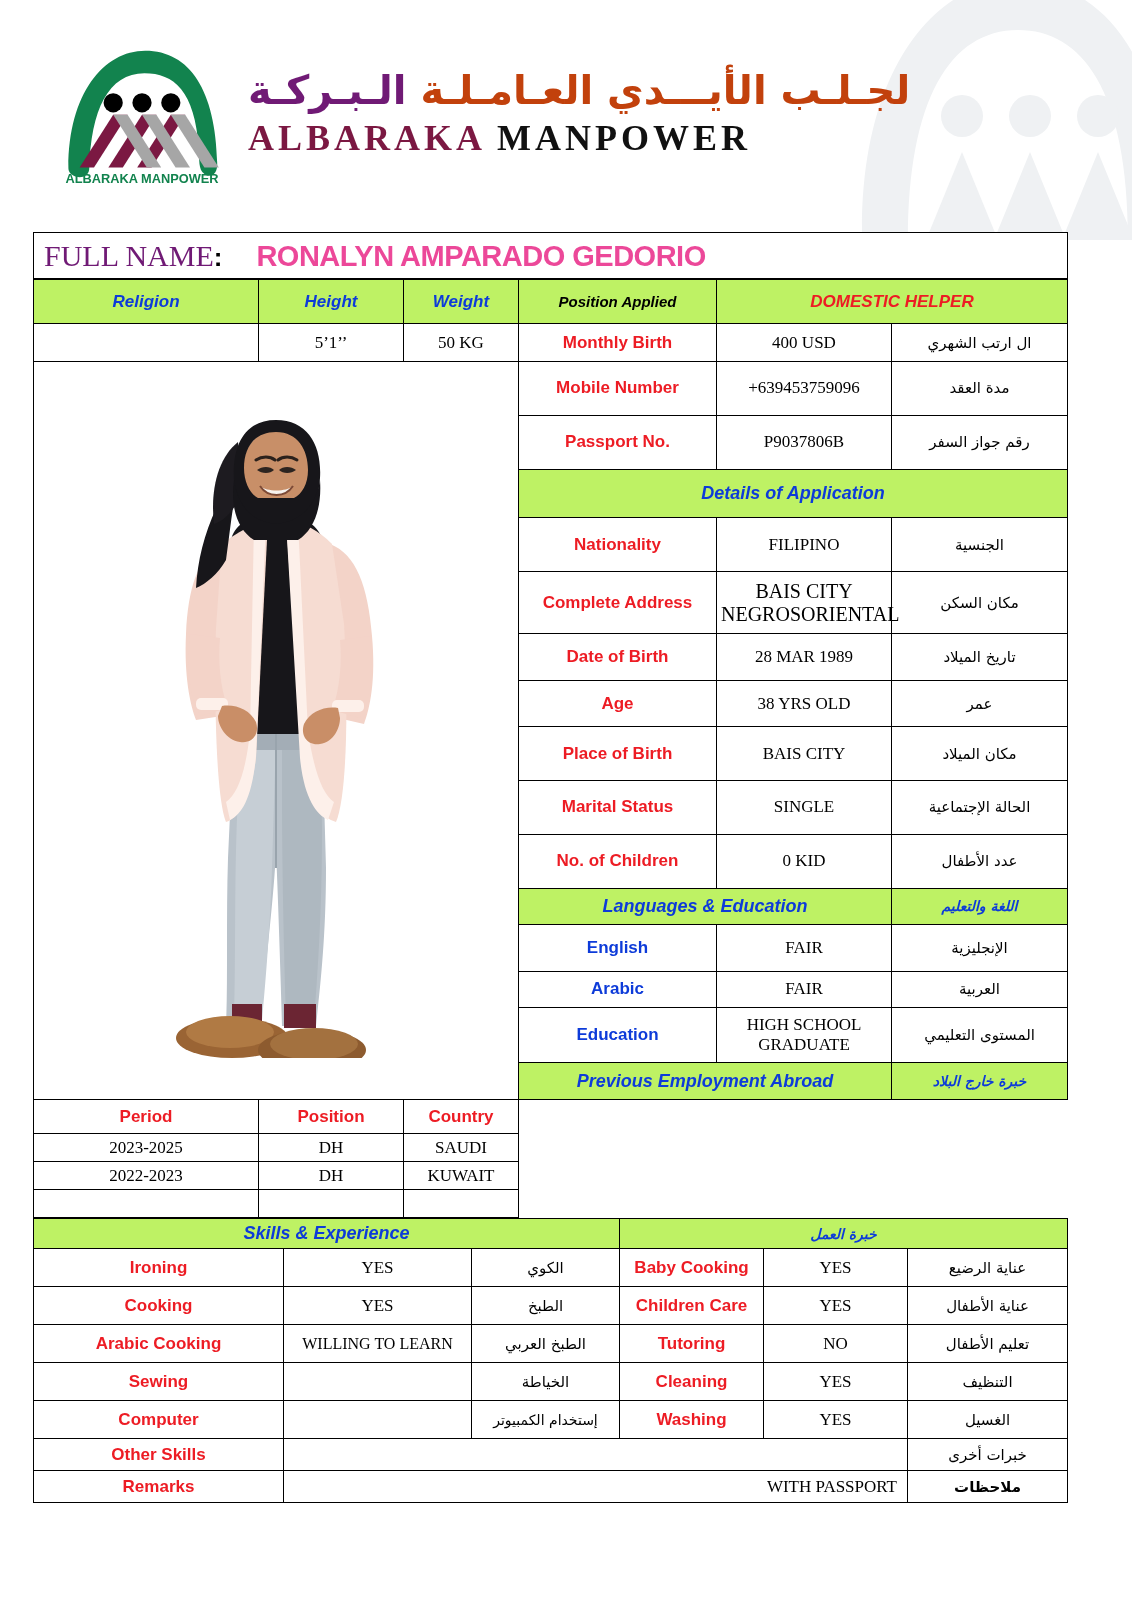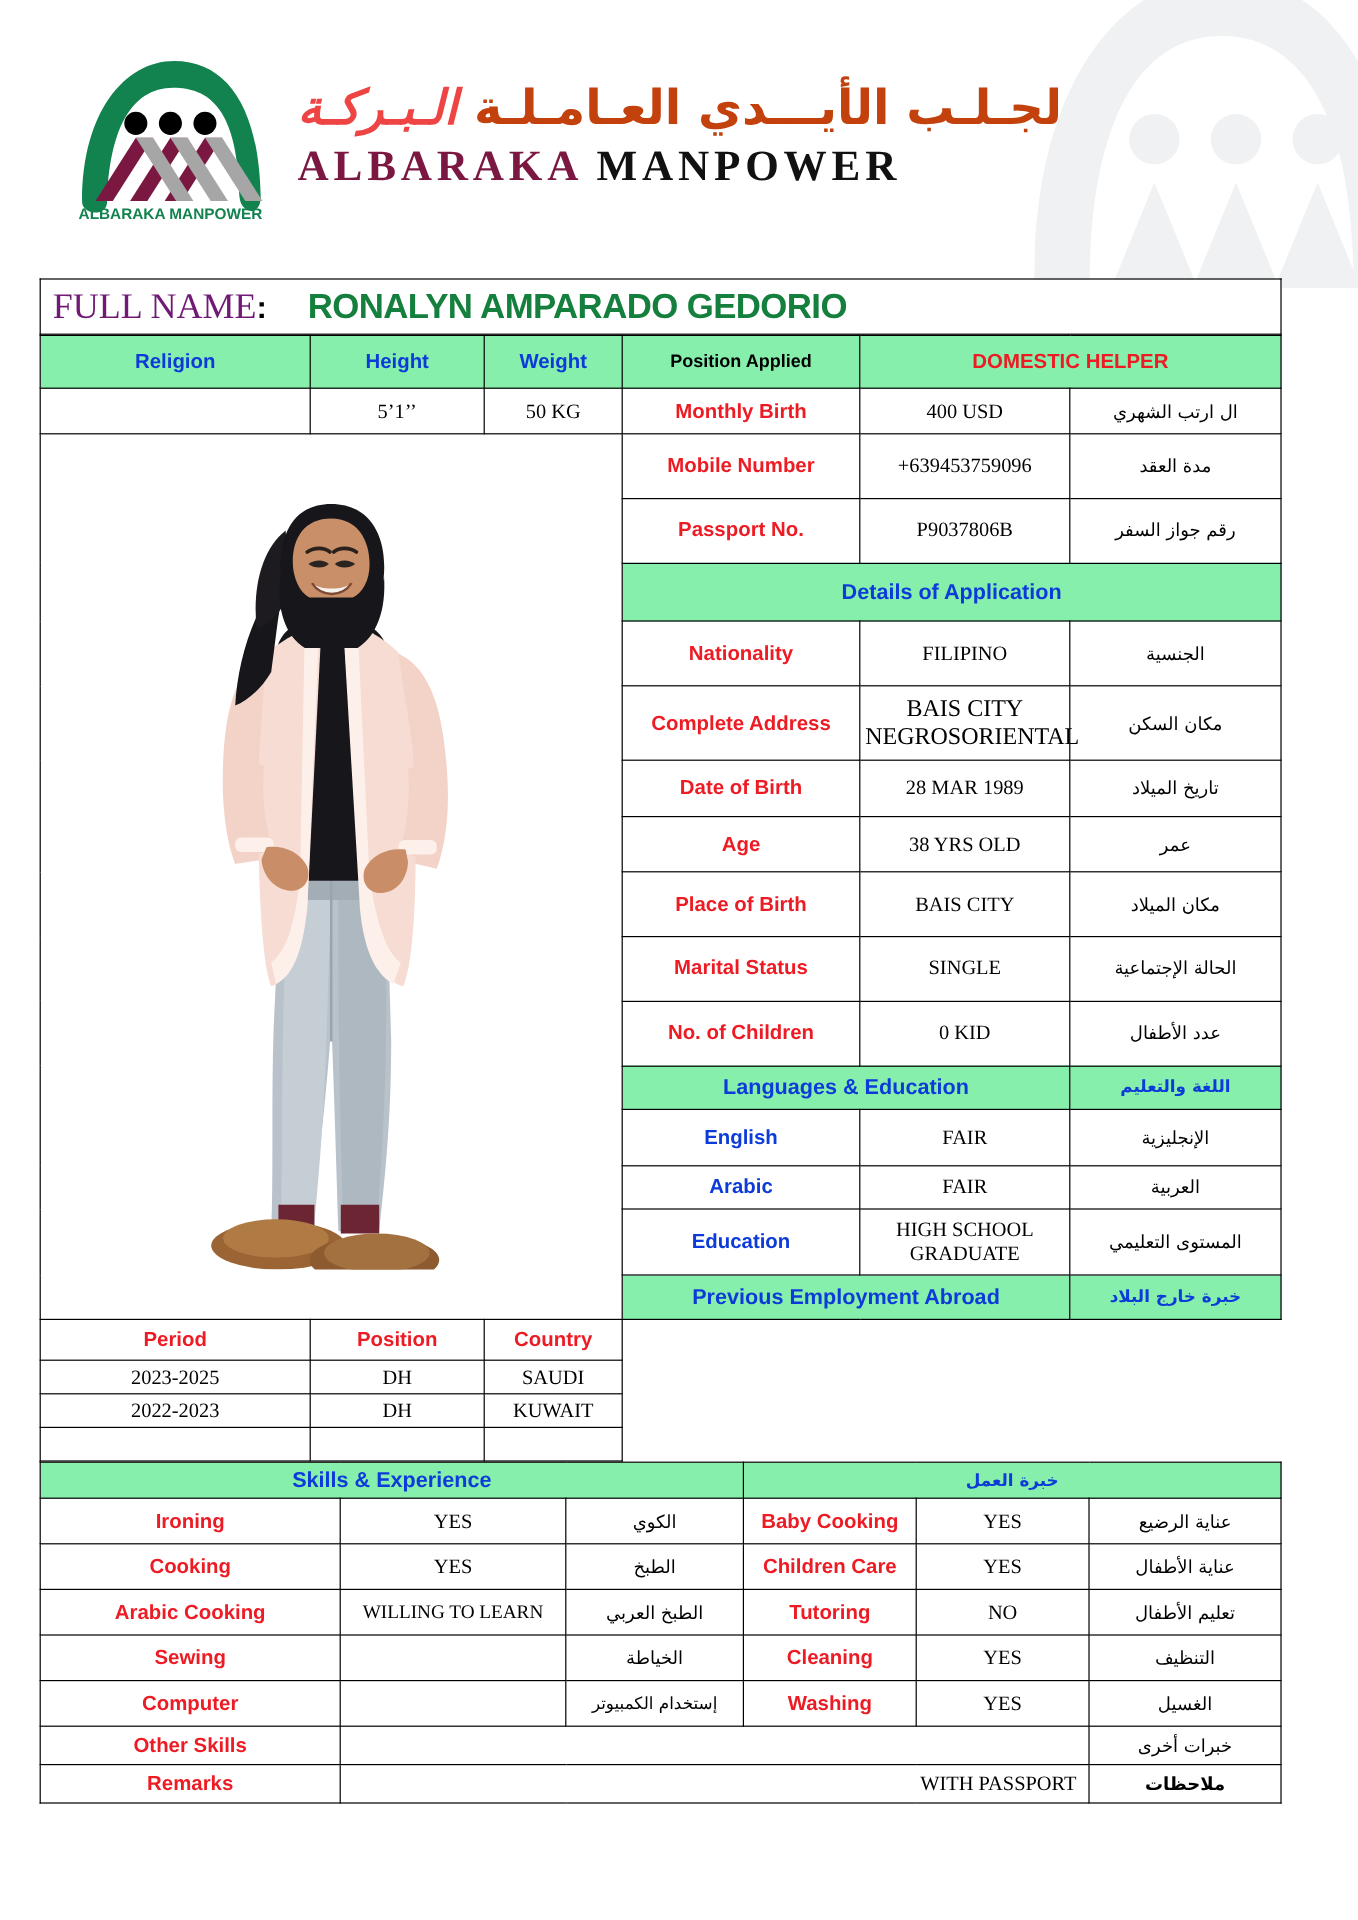--- a/index.html
+++ b/index.html
@@ -28,21 +28,21 @@
   }
   #logo-mark { width:160px; height:140px; flex:0 0 auto; }
   #logo-text { margin-left:26px; padding-bottom:6px; }
   .logo-arabic {
     font-family:"DejaVu Sans", sans-serif;
     font-size:40px; font-weight:bold;
     direction:rtl; text-align:right;
     white-space:nowrap; line-height:1.15;
     letter-spacing:-1px;
   }
-  .logo-arabic .maroon { color:#ef4444;font-style:italic; }
+  .logo-arabic .maroon { color:#701a75; }
   .logo-arabic .black  { color:#c2410c; }
   .logo-latin {
     font-family:"Liberation Serif", serif;
     font-size:36px; font-weight:bold;
     letter-spacing:4px; white-space:nowrap;
     margin-top:4px;
   }
   .logo-latin .maroon { color:#7B1842; }
   .logo-latin .black  { color:#111111; }
 
@@ -56,21 +56,21 @@
   td {
     border:1px solid #000;
     padding:2px 4px;
     vertical-align:middle;
     text-align:center;
     font-family:"Liberation Serif", serif;
     font-size:17px;
     color:#000;
     background:#fff;
   }
-  .gray { background:#86efac; }
+  .gray { background:#bef264;font-style:italic; }
   .lbl-red  { color:#ED1C24; font-family:"Liberation Sans", sans-serif; font-weight:bold; font-size:17px; }
   .lbl-blue { color:#0D3BD9; font-family:"Liberation Sans", sans-serif; font-weight:bold; font-size:17px; }
   .lbl-black{ color:#000;    font-family:"Liberation Sans", sans-serif; font-weight:bold; font-size:15px; }
   .ar {
     font-family:"DejaVu Sans", sans-serif;
     direction:rtl; font-size:15px; text-align:center;
   }
   .ar-blue { color:#0D3BD9; font-weight:bold; font-size:14px; }
   .ar-bold { font-weight:bold; }
   .sec-blue {
@@ -80,21 +80,21 @@
 
   
   #fullname-row td { border:1px solid #000; height:46px; padding:0 10px; text-align:left; }
   .fn-label {
     font-family:"Liberation Serif", serif;
     font-size:30px; color:#701a75; letter-spacing:0px;
   }
   .fn-colon { color:#000; font-weight:bold; font-family:"Liberation Sans", sans-serif; font-size:26px; }
   .fn-value {
     font-family:"Liberation Sans", sans-serif;
-    font-weight:bold; font-size:29px; color:#15803d;
+    font-weight:bold; font-size:29px; color:#ec4899;
     margin-left:34px; letter-spacing:-0.5px;
   }
 
   
   #photo-cell { padding:0; vertical-align:top; height:738px; background:#fff; }
   #photo-wrap { width:100%; height:100%; position:relative; }
   #photo-svg { position:absolute; left:50%; top:36px; transform:translateX(-50%); }
 
   .hrow td { height:38px; }
   .tall td { height:44px; }

